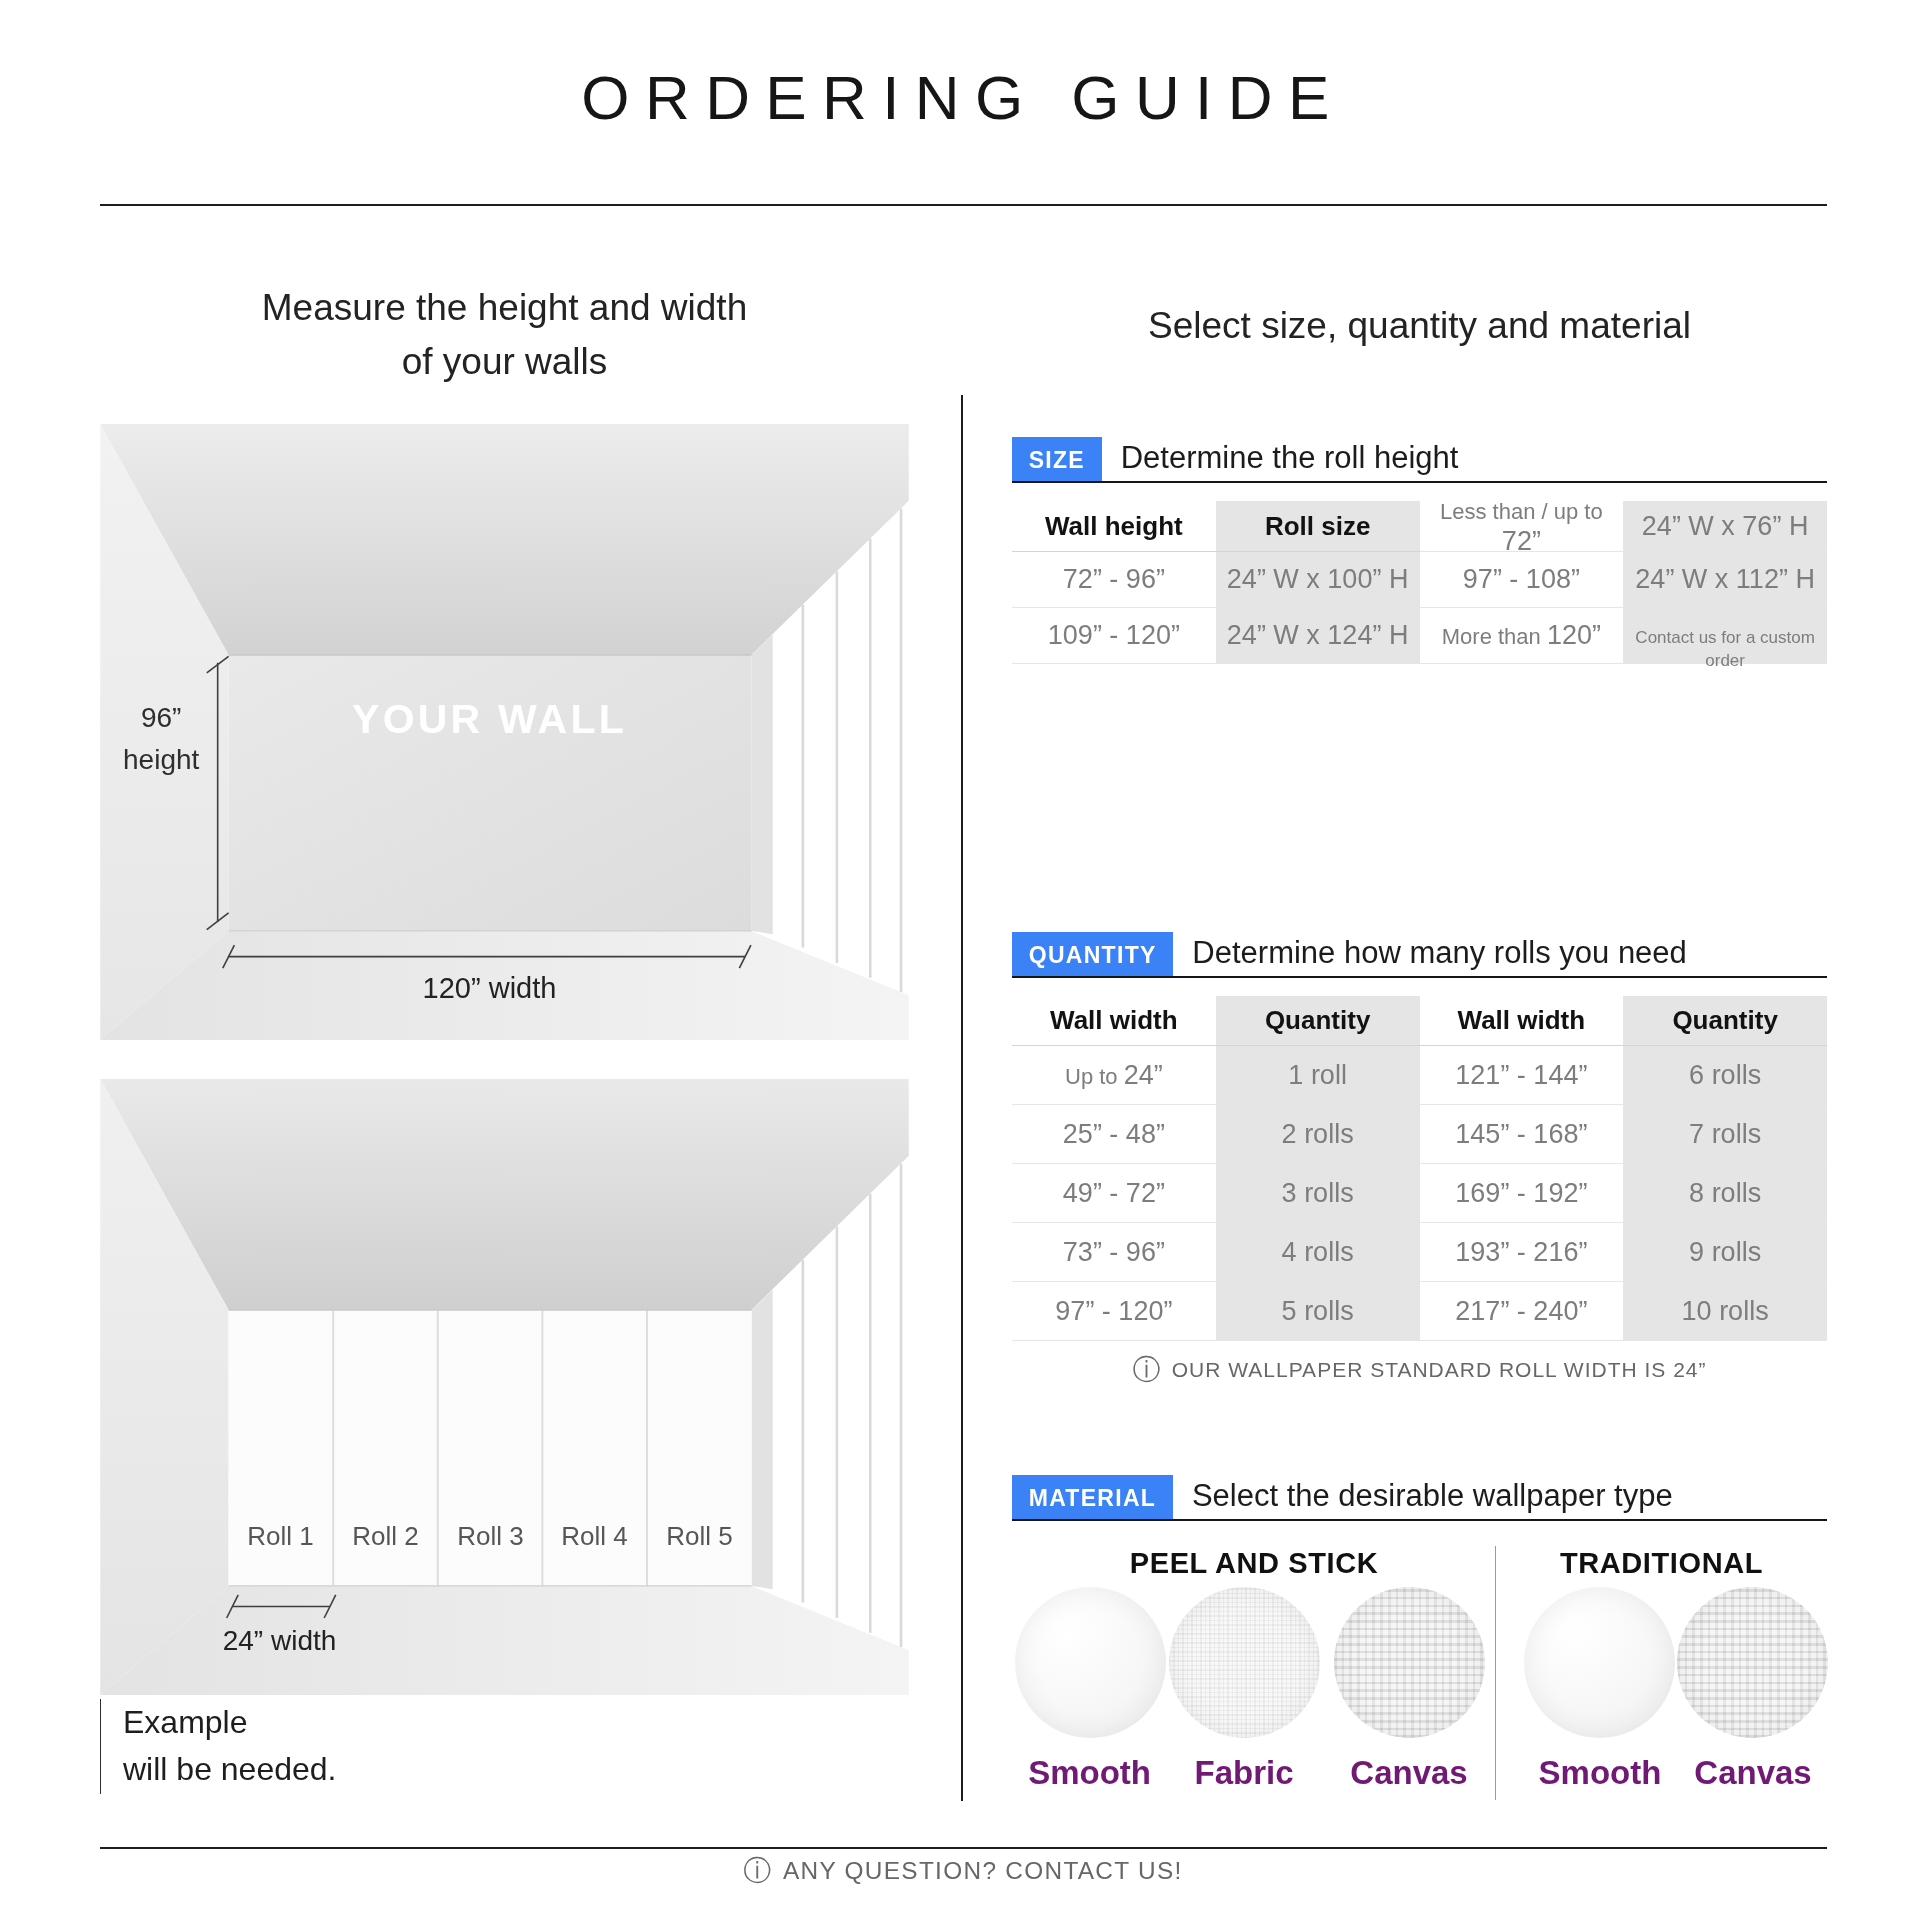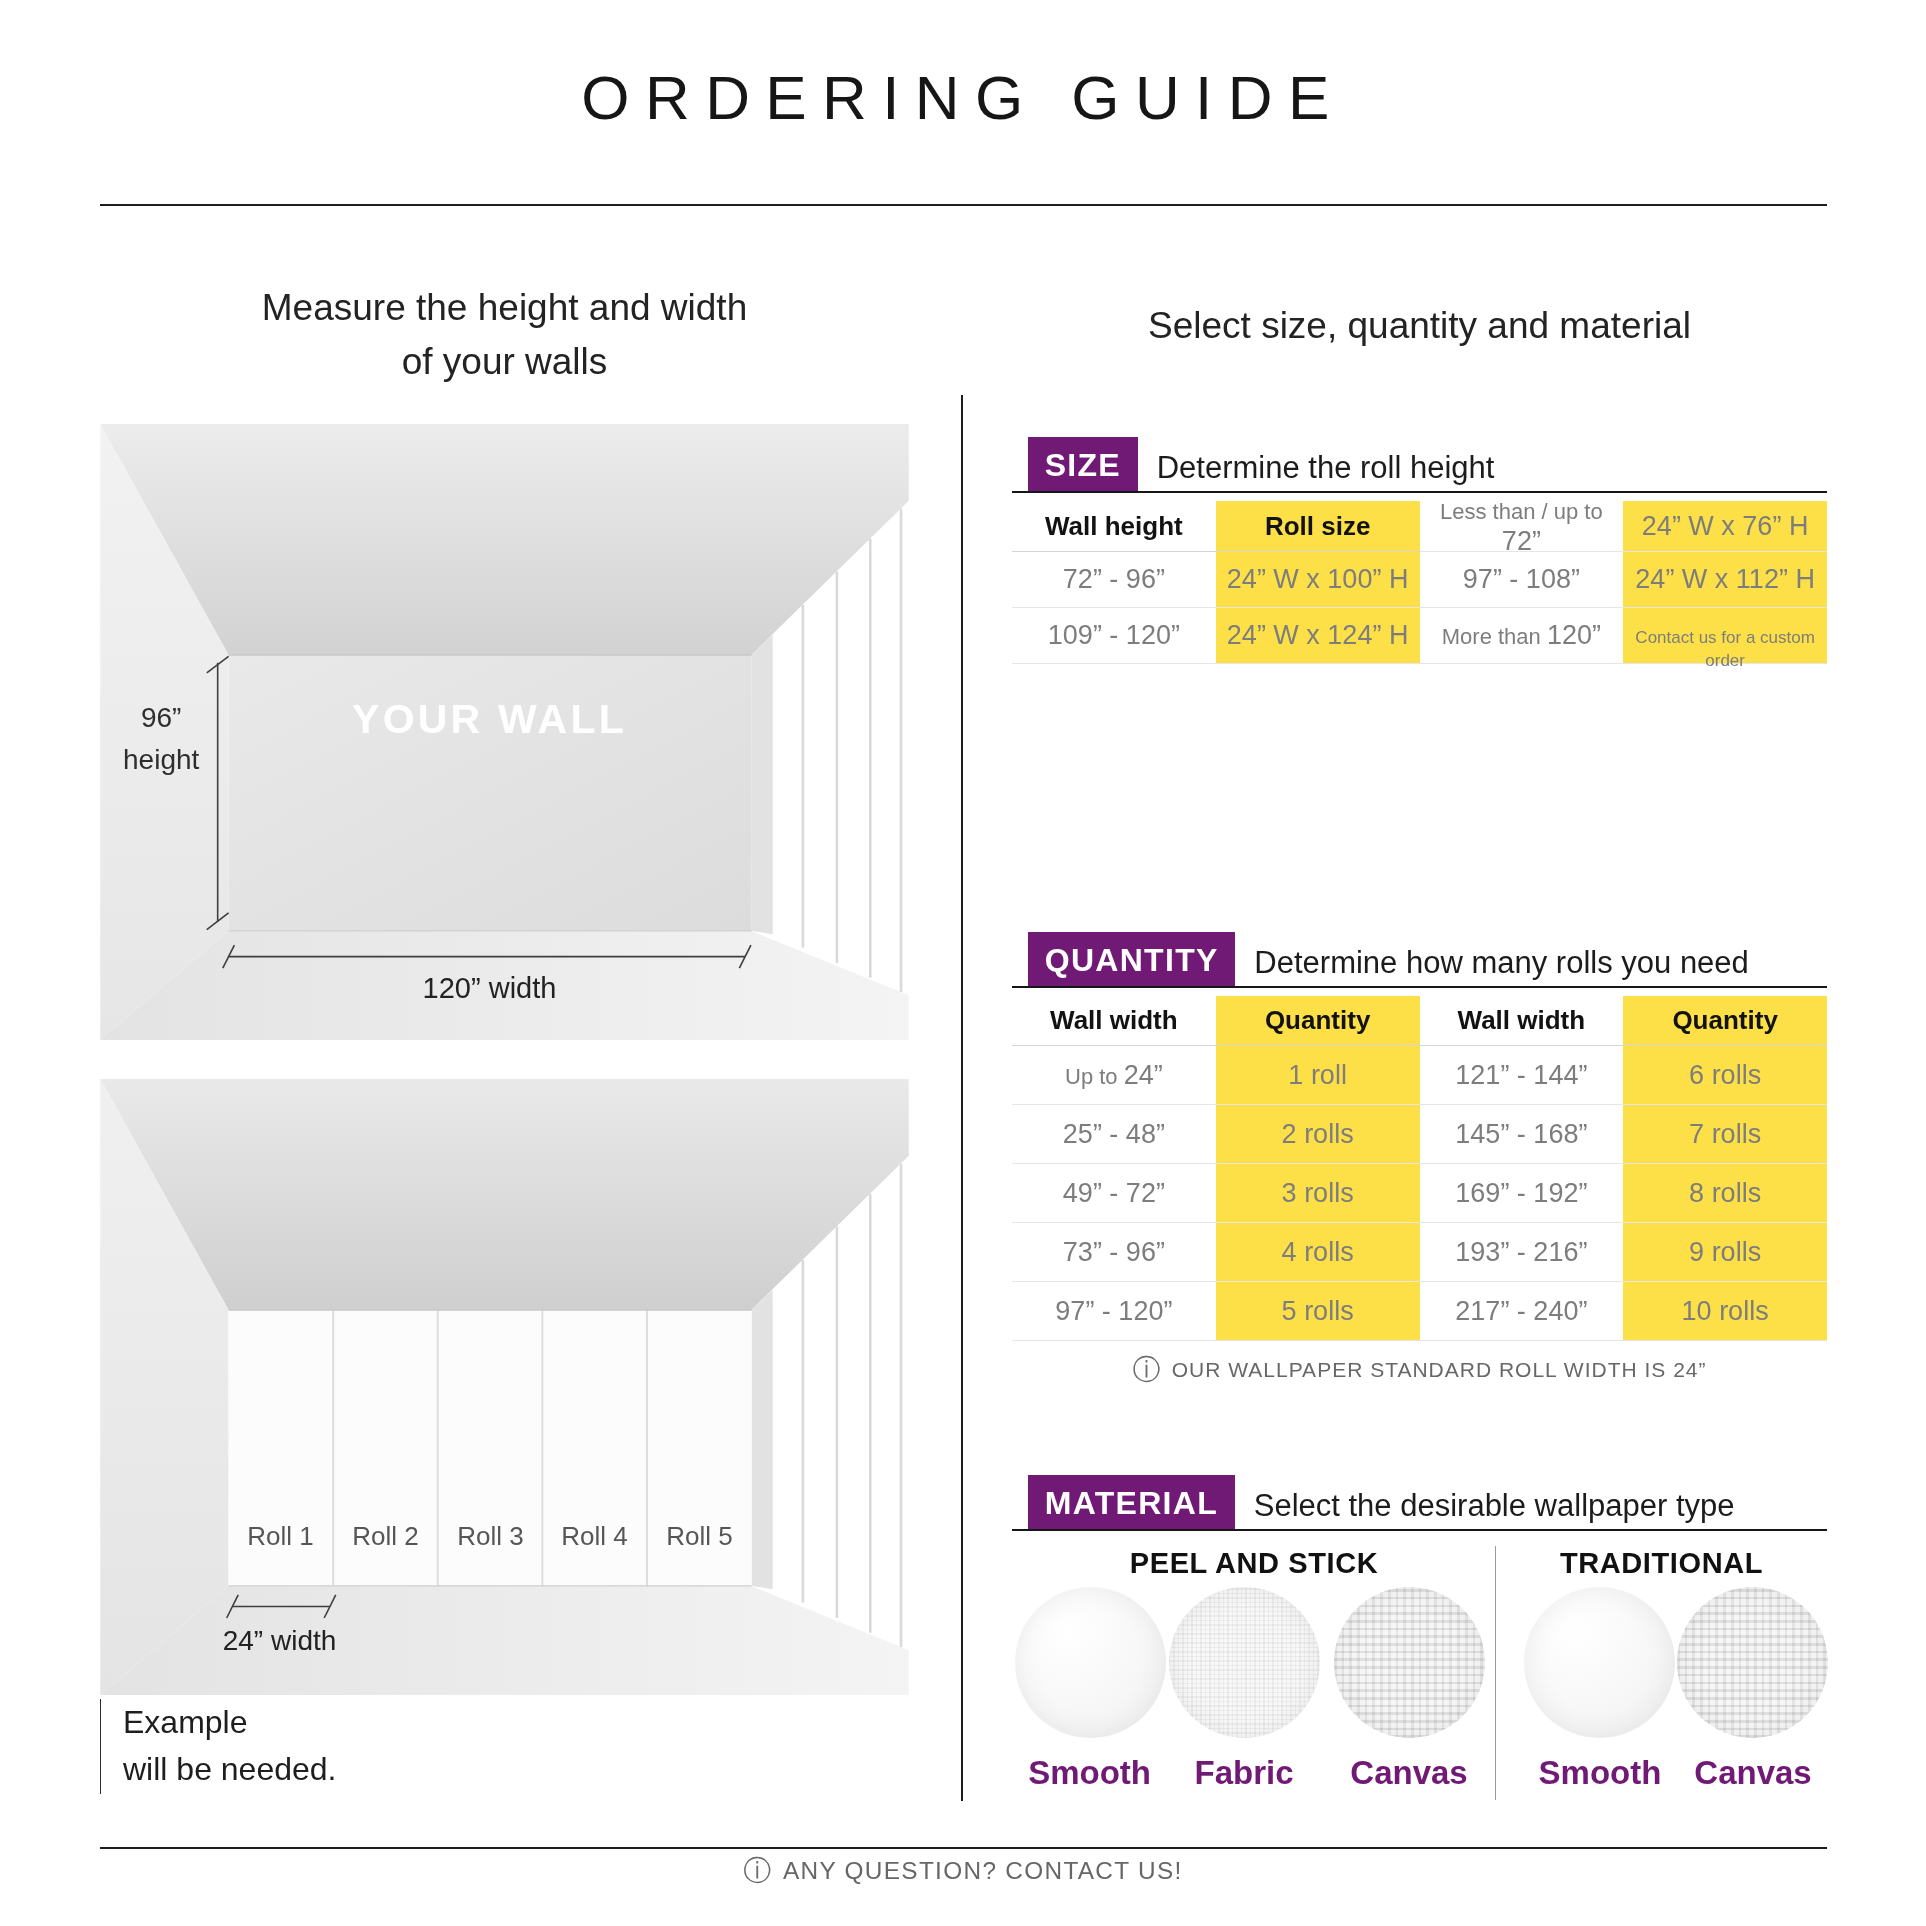--- a/index.html
+++ b/index.html
@@ -50,38 +50,38 @@
     border-left:1.9px solid #2e2e2e; padding-left:22px;
     font-size:32px; line-height:1.48; color:#1e1e1e;
   }
 
   
   .section-head{
     left:1012px; width:815px; display:flex; align-items:flex-end; gap:19px;
     border-bottom:2.6px solid #161616;
   }
   .section-badge{
-    background:#701a75; color:#ffffff; font-size:32px; font-weight:700;
-    letter-spacing:1.3px; padding:9.6px 16.7px 7.7px 16.7px; white-space:nowrap;margin-left:16px;
+    background:#3b82f6; color:#ffffff; font-size:23px; font-weight:700;
+    letter-spacing:1.3px; padding:9.6px 16.7px 7.7px 16.7px; white-space:nowrap;
   }
   .section-title{ font-size:31px; color:#1c1c1c; padding-bottom:5.1px; white-space:nowrap; }
   .head-size{ top:437px; }
   .head-quantity{ top:932px; }
   .head-material{ top:1475px; }
 
   
   .tbl{ left:1012px; width:815px; display:grid; }
   .size-table{ top:501px; grid-template-columns:1fr 1fr 1fr 1fr; grid-template-rows:51px 56px 56px 56px 56px 62px; }
   .qty-table{ top:996px; grid-template-columns:1fr 1fr 1fr 1fr; grid-template-rows:50px 59px 59px 59px 59px 59px; }
   .cell{
     display:flex; align-items:center; justify-content:center; text-align:center;
     border-bottom:1.3px solid #e6e6e6; font-size:27px; color:#7d7d7d;
   }
   .cell.th{ font-size:26px; font-weight:700; color:#121212; border-bottom:1.3px solid #d5d5d5; }
-  .cell.alt{ background:#fde047; }
+  .cell.alt{ background:#e5e5e5; }
   .cell .cell-small{ font-size:22px; }
   .cell .wrap-note{ display:inline-block; max-width:212px; font-size:17px; line-height:1.35;margin-top:28px; }
 
   
   .note-row{
     display:flex; align-items:center; justify-content:center; gap:10.3px;
     color:#676767;
   }
   .roll-note{ left:1012px; top:1356px; width:815px; font-size:21px; letter-spacing:1px; }
   .footer{ left:0; top:1857px; width:1926px; font-size:24.4px; letter-spacing:1.3px; }

